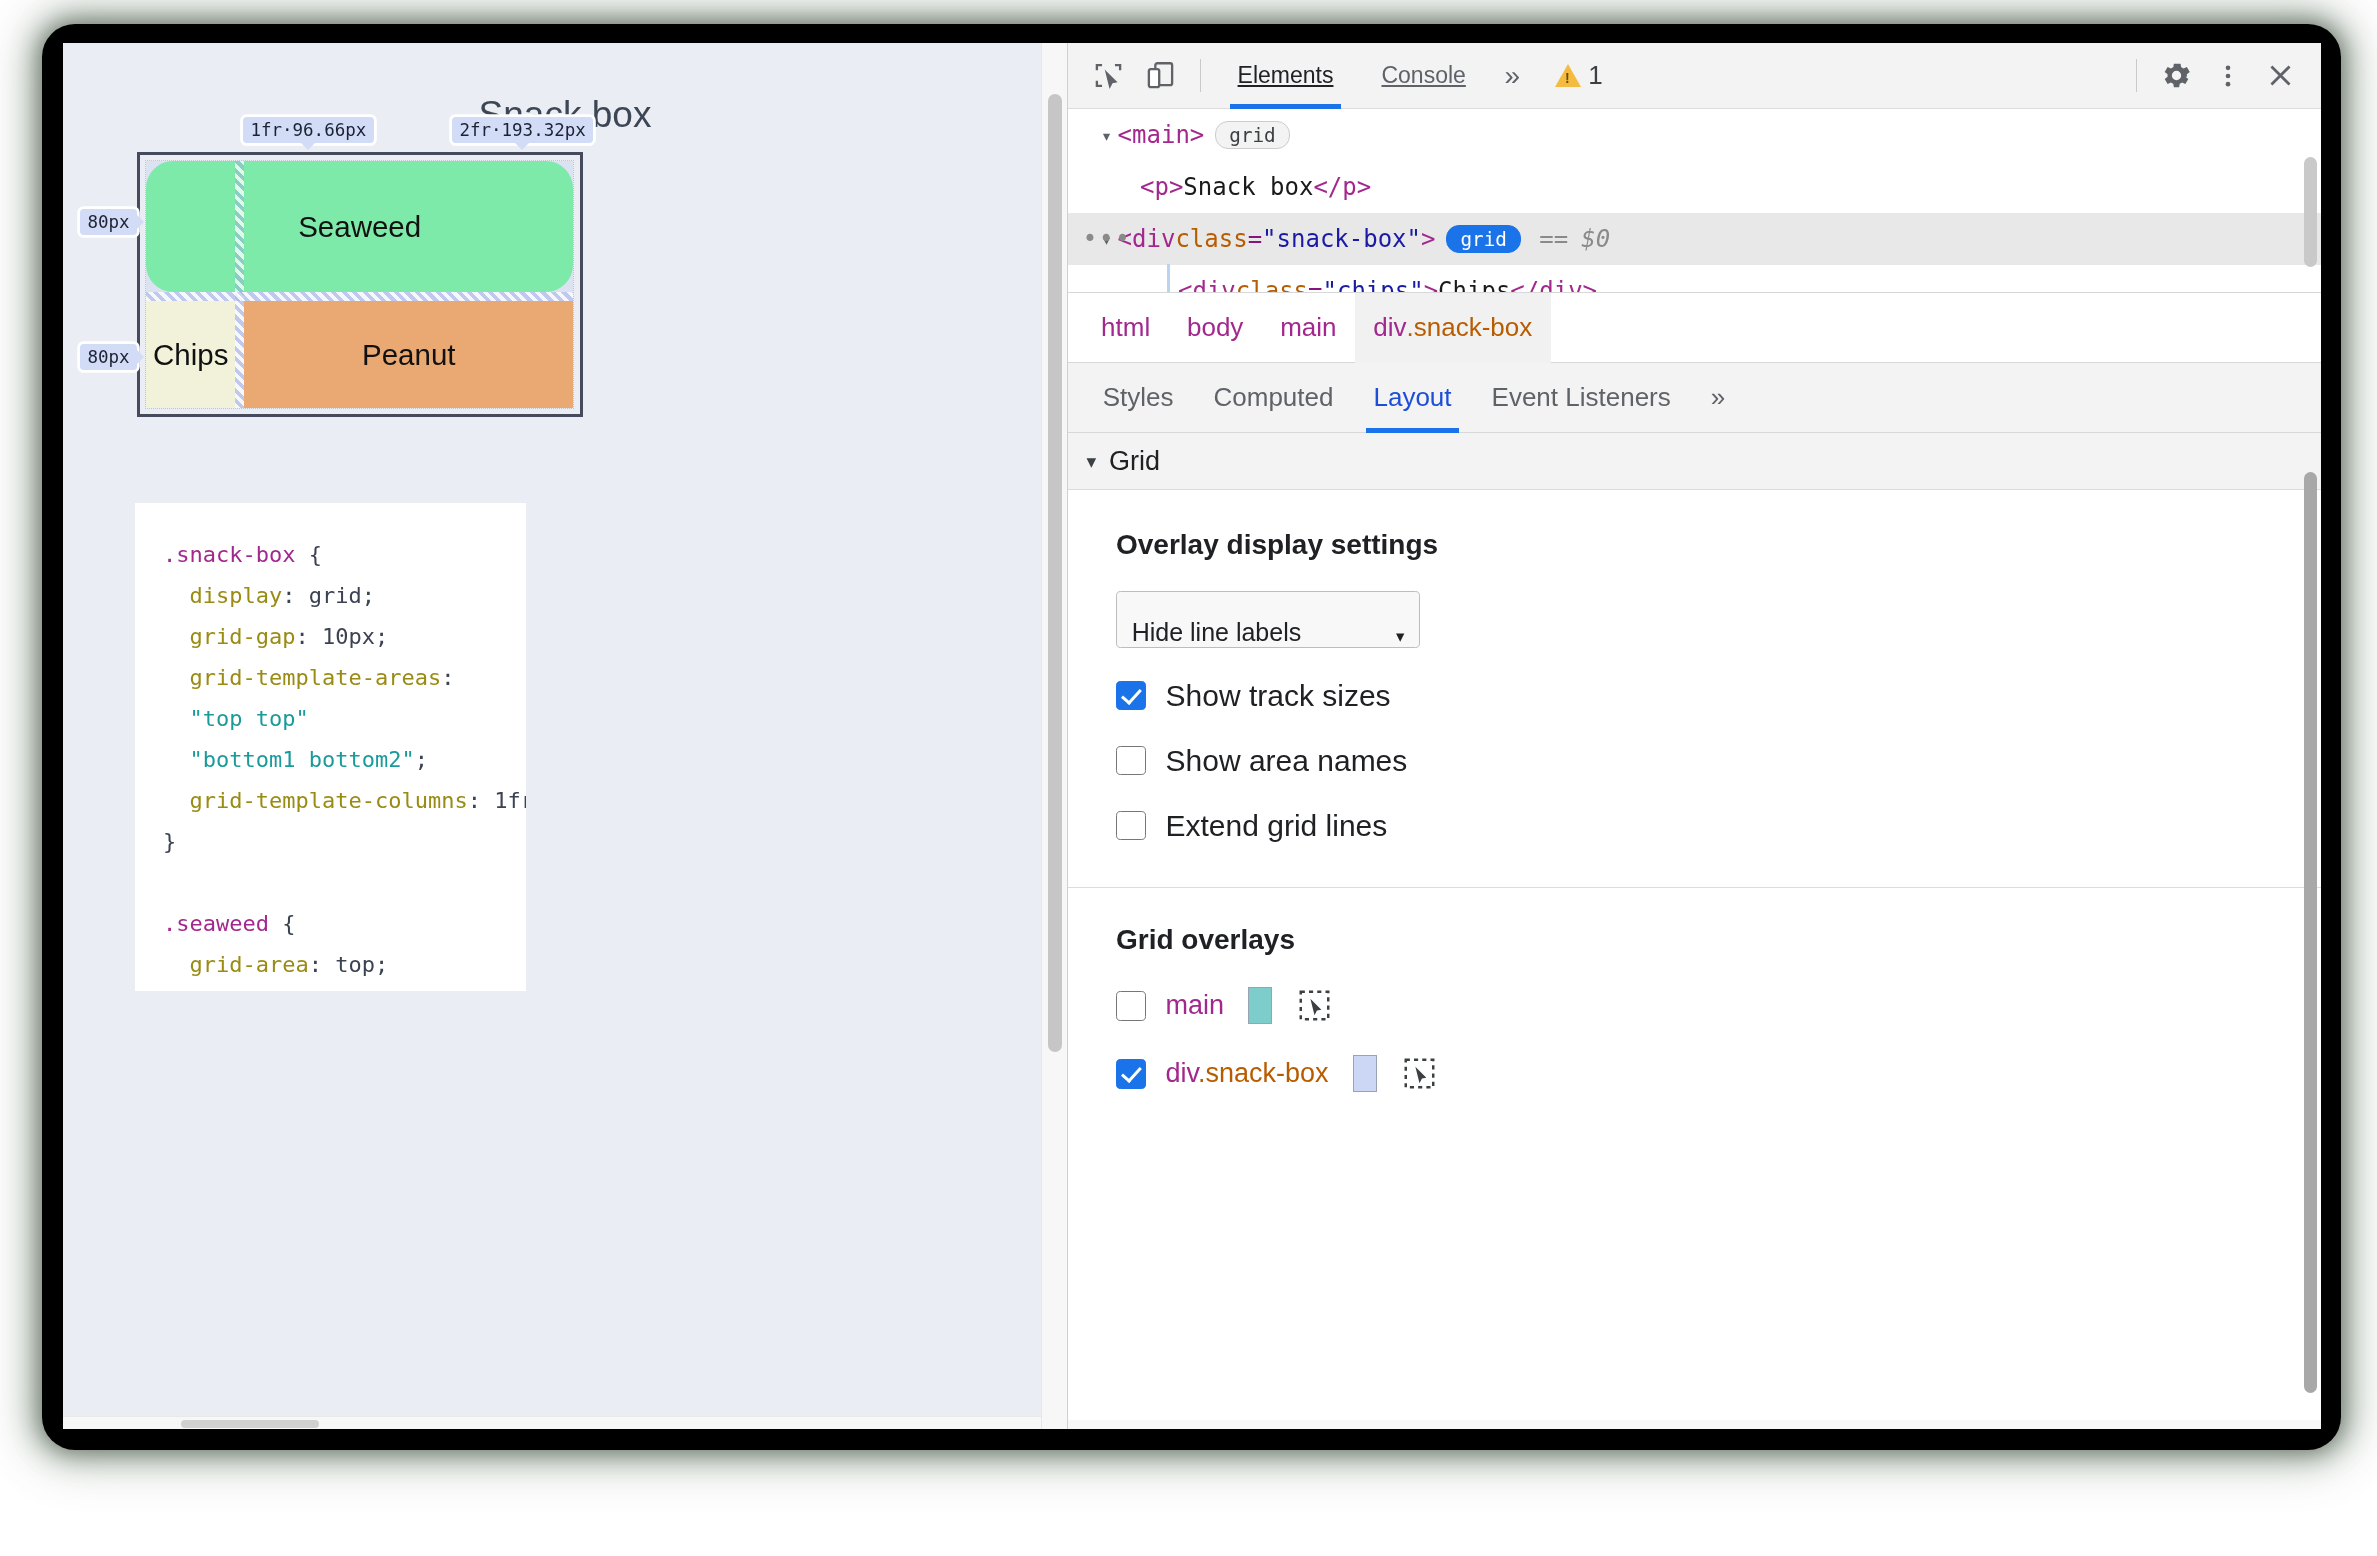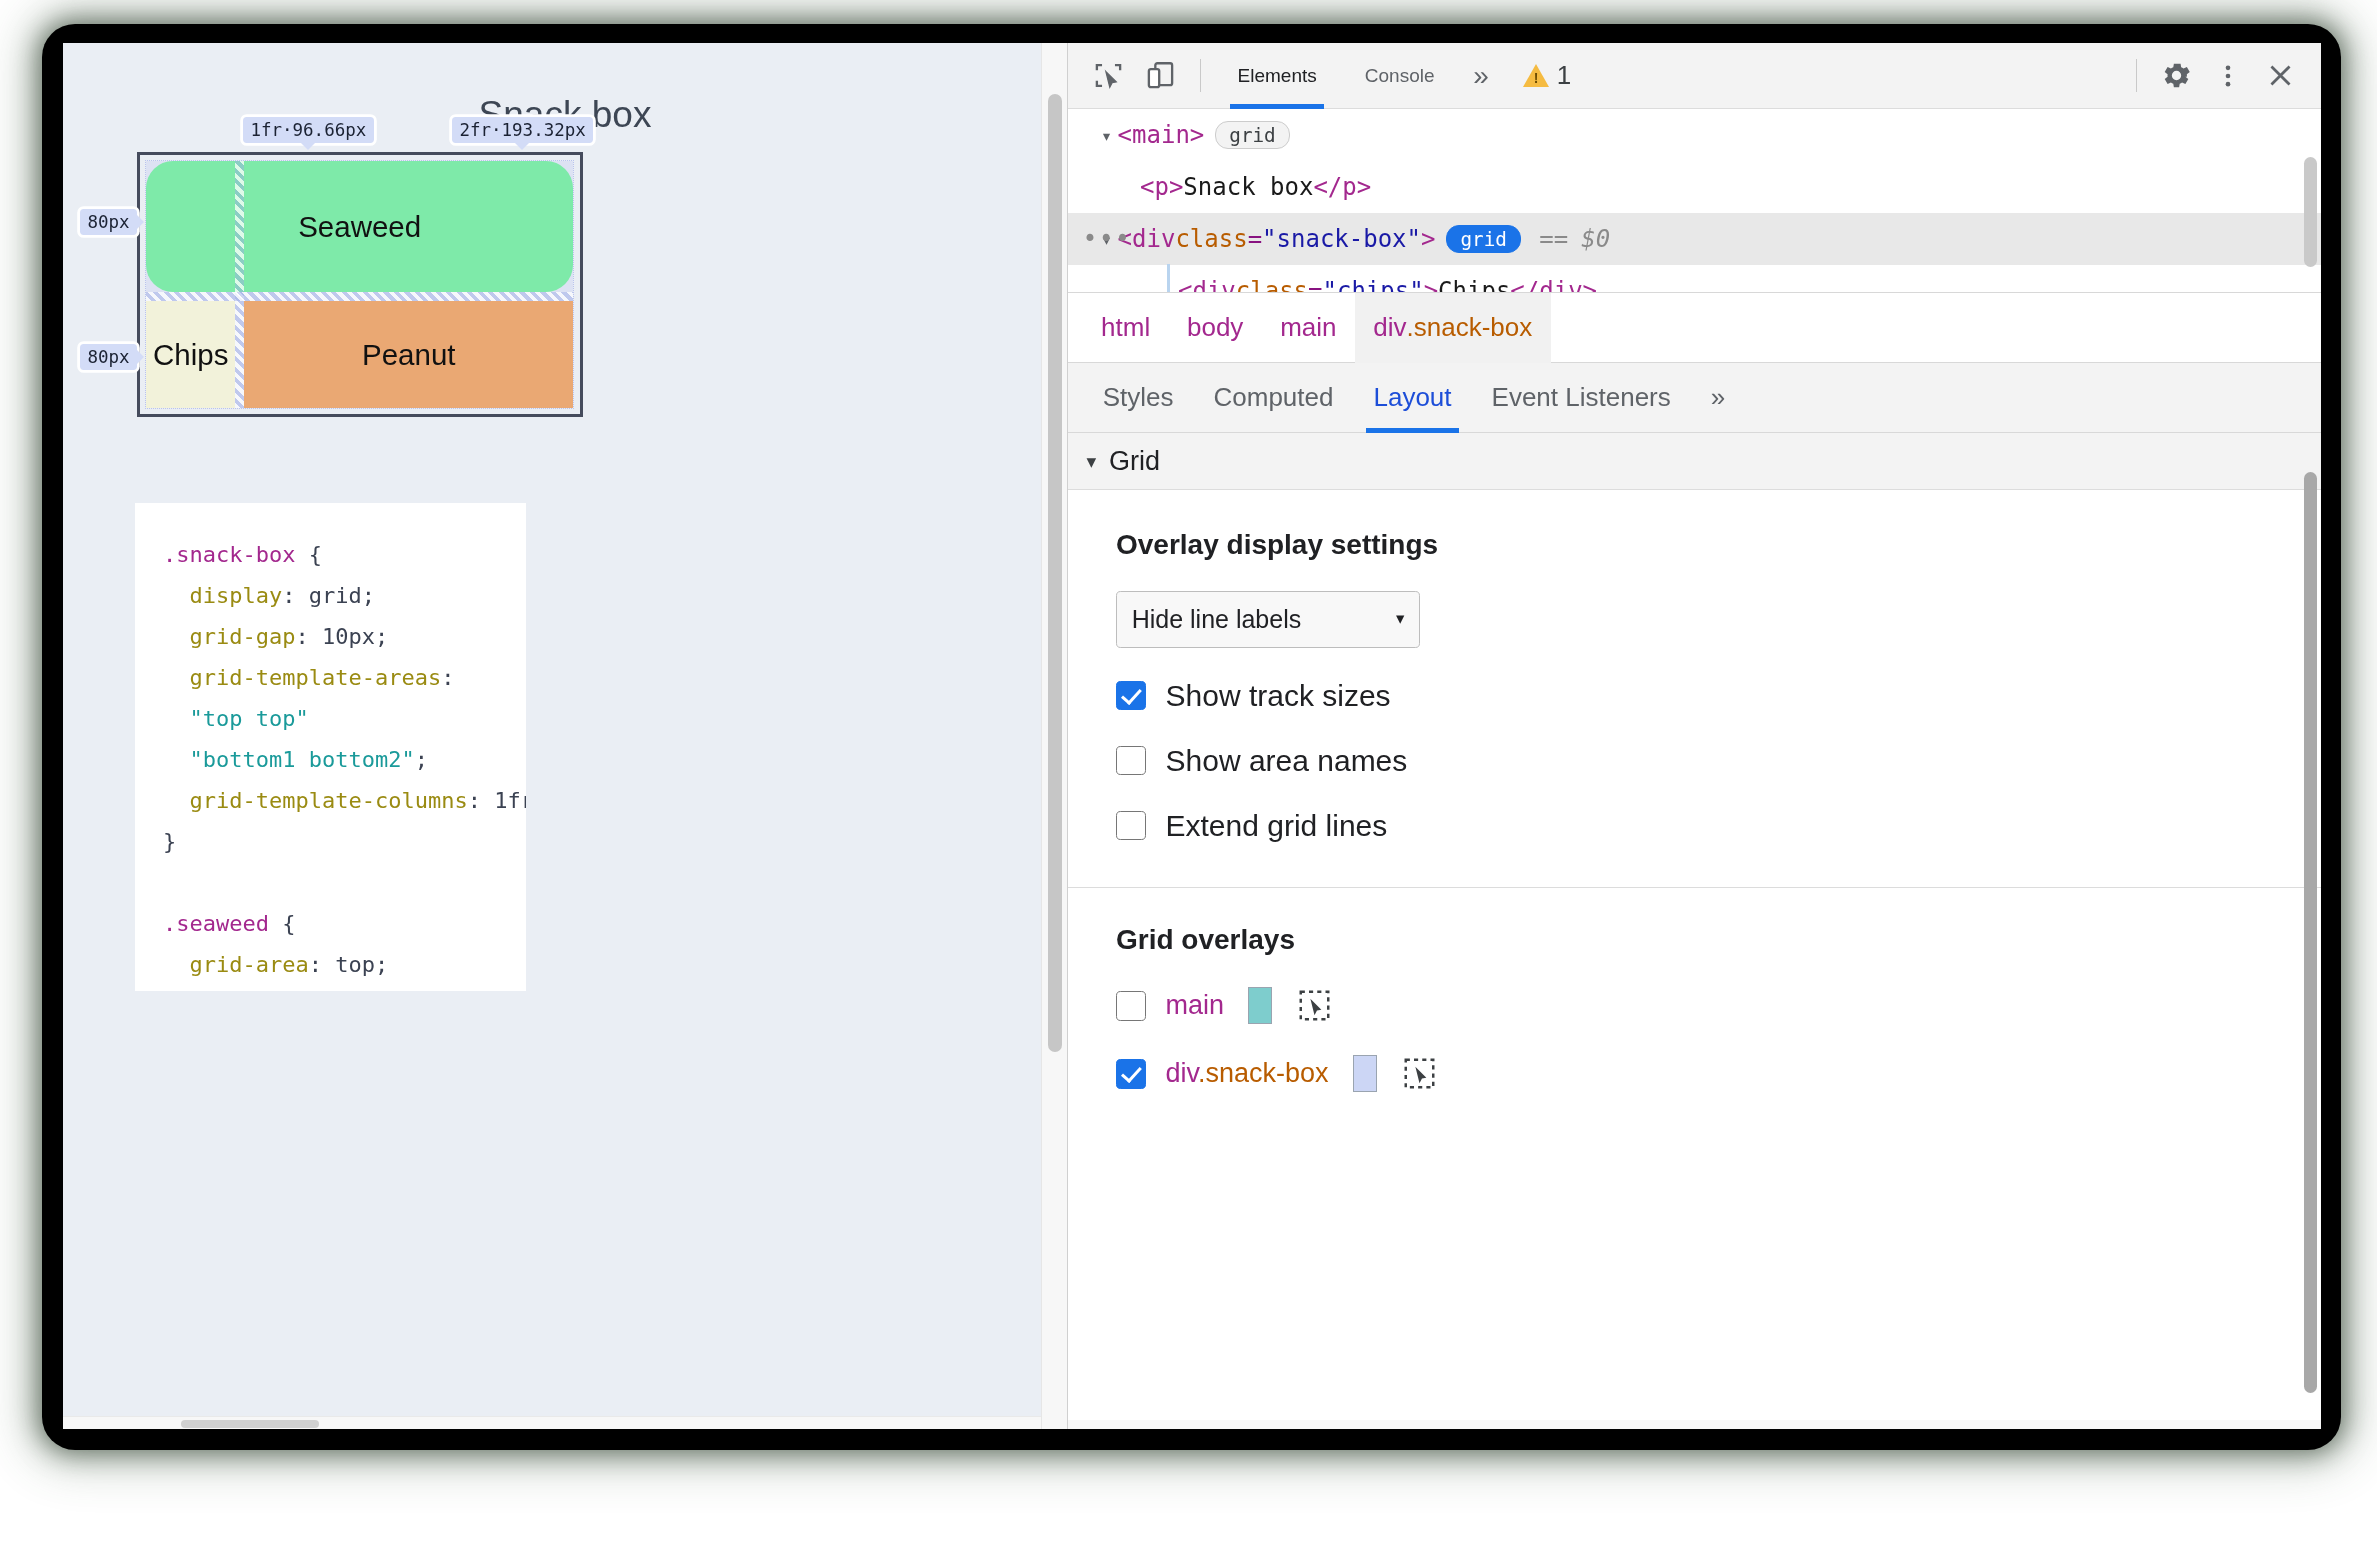--- a/index.html
+++ b/index.html
@@ -173,24 +173,24 @@
     position: relative;
   }
   .tb-icon {
     width: 52px; height: 52px;
     display: flex; align-items: center; justify-content: center;
     color: #5f6368;
     cursor: pointer;
   }
   .tb-sep { width: 0.9px; height: 33px; background: #c9c9c9; margin: 0 13px; }
   .dt-tab {
-    font-size: 19px; color: #5f6368;
+    font-size: 23px; color: #5f6368;
     padding: 0 24px; height: 66px;
     display: flex; align-items: center;
-    cursor: pointer; position: relative;
+    cursor: pointer; position: relative; text-decoration: underline;
   }
   .dt-tab.active { color: #202124; }
   .dt-tab.active::after {
     content:""; position:absolute; left: 16.6px; right: 16.6px; bottom: 0;
     height: 4.6px; background: #1a73e8;
   }
   .dt-more { font-size: 28px; color: #5f6368; padding: 0 14.7px; cursor: pointer; }
   .dt-warn {
     display: flex; align-items: center; gap: 7.4px;
     font-size: 26px; color: #3c4043; margin-left: 20px; cursor: pointer;
@@ -277,21 +277,21 @@
     height: 57px; background: #f3f3f3; border-bottom: 0.9px solid #dcdcdc;
     display: flex; align-items: center; padding-left: 18.4px;
     font-size: 27px; color: #202124; cursor: pointer;
   }
   .sh-caret { font-size: 19.3px; margin-right: 13px; color: #3c4043; }
   .lp-body { padding: 39px 48px 0; }
   .lp-h3 { font-size: 28px; font-weight: bold; color: #202124; margin-bottom: 29.5px; }
   .select-box {
     width: 304px; height: 57px;
     border: 0.9px solid #bdbdbd; border-radius: 4.6px; background: #f8f8f8;
-    display: flex; align-items: center; padding: 0 14.7px;
+    display: flex; align-items: flex-end; padding: 0 14.7px;
     font-size: 25px; color: #202124; cursor: pointer;
   }
   .select-caret { margin-left: auto; font-size: 16.6px; color: #202124; }
   .cb-row { display: flex; align-items: center; margin-top: 31px; cursor: pointer; }
   .cbox {
     width: 29.5px; height: 29.5px; border-radius: 4.6px;
     border: 1.8px solid #767676; background: #ffffff;
     flex: none; position: relative;
   }
   .cbox.checked { background: #1a73e8; border-color: #1a73e8; }

